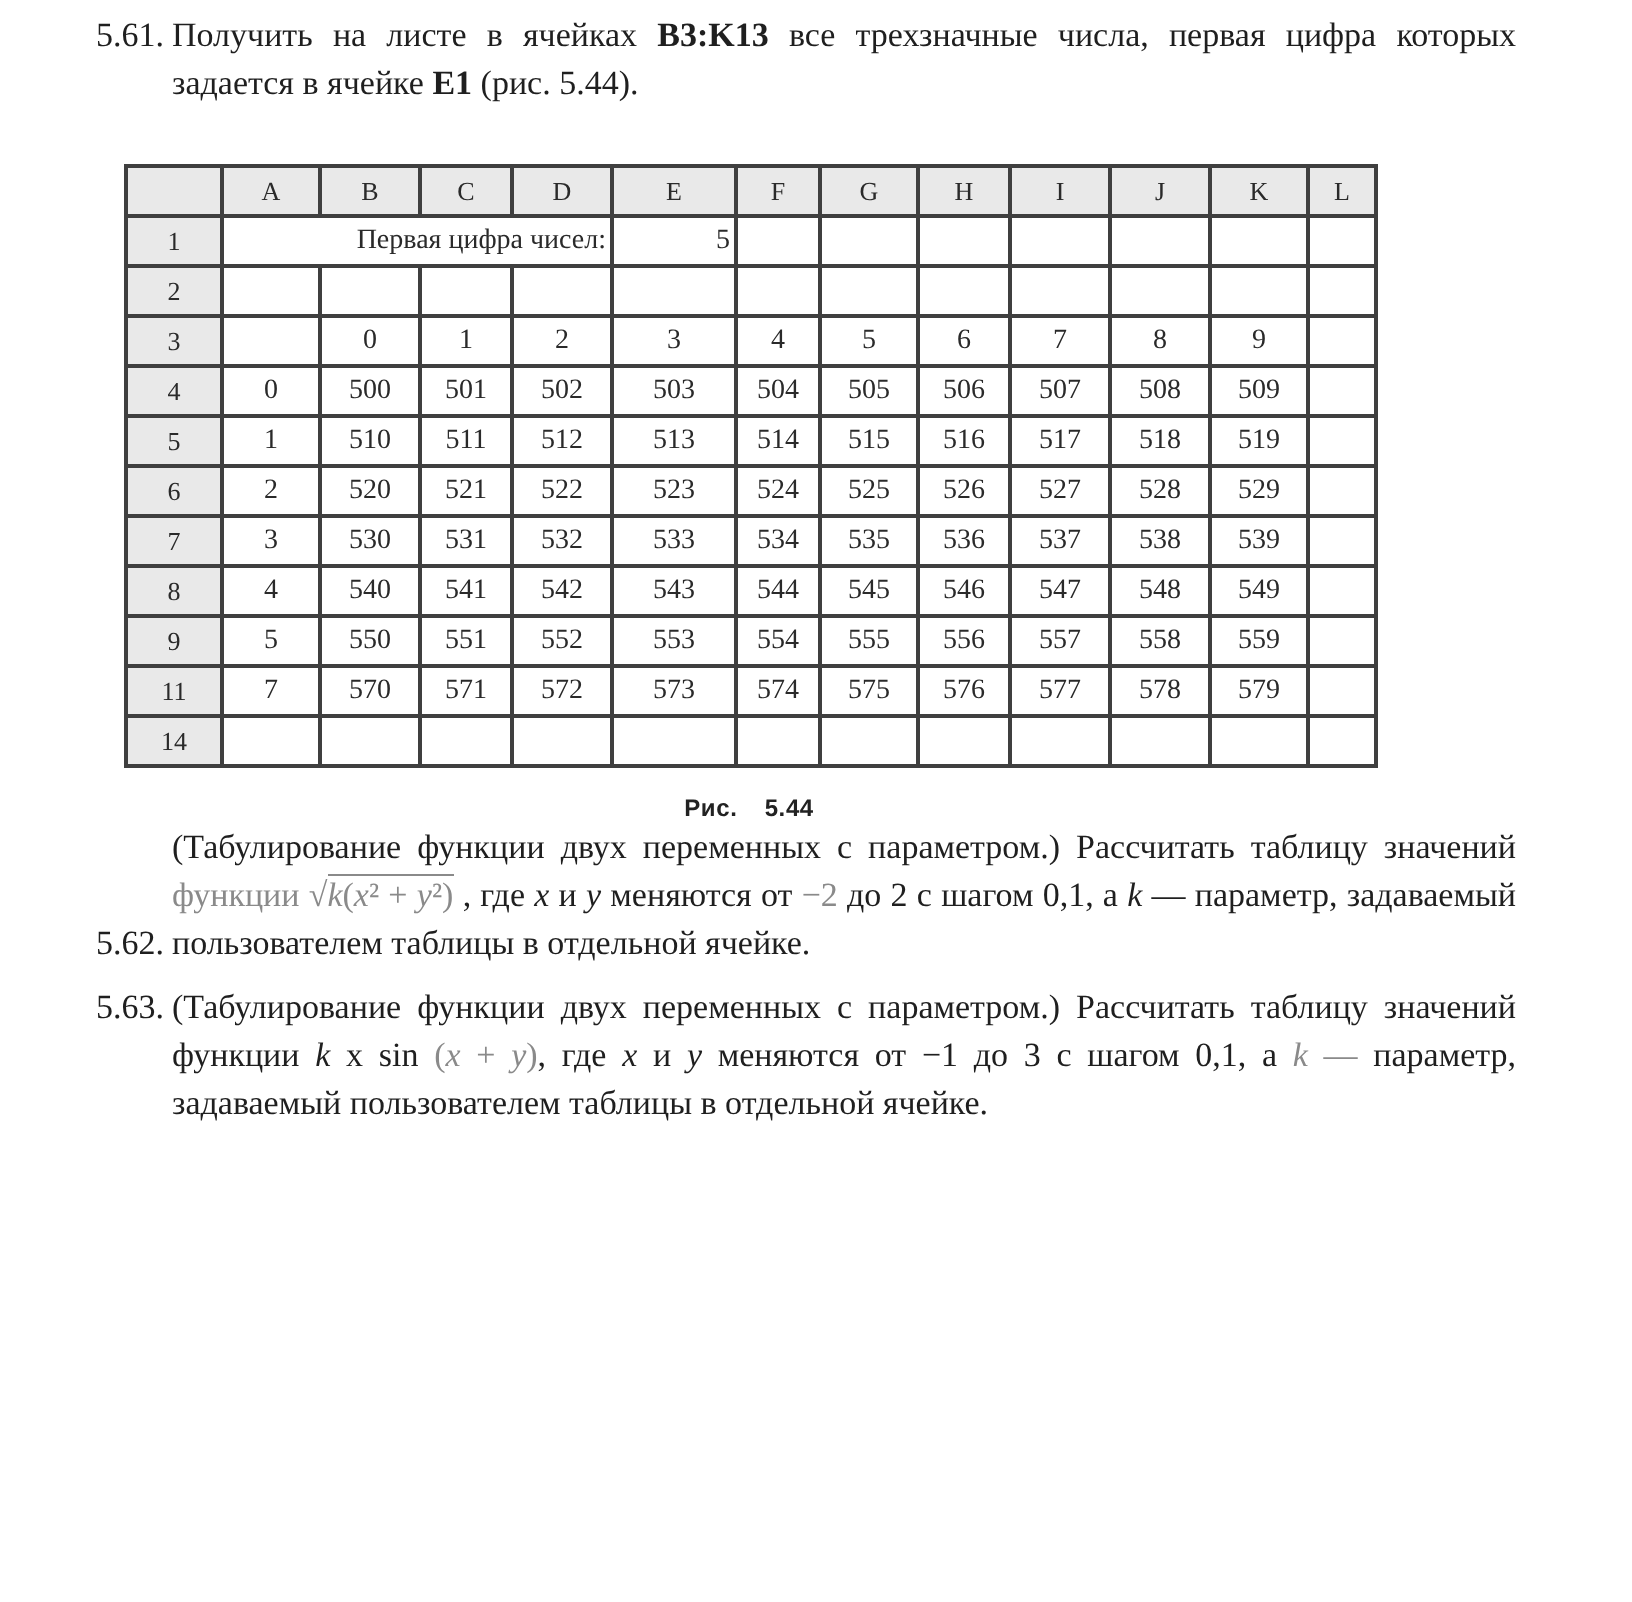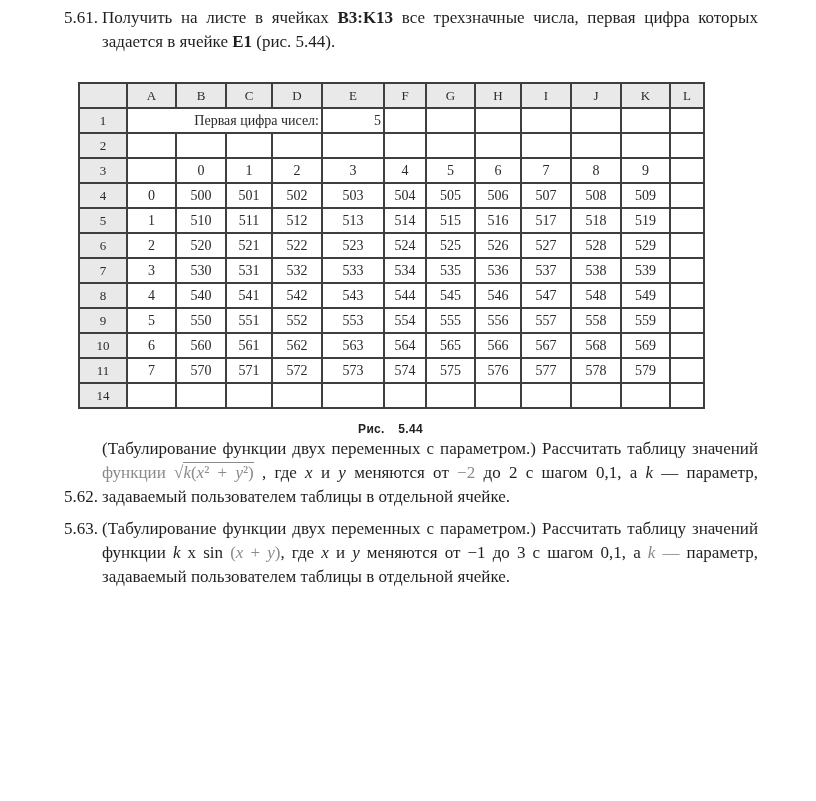--- a/index.html
+++ b/index.html
@@ -6,21 +6,21 @@
     --ink:#1f1f1f;
     --light:#8a8a8a;
     --line:#3f3f3f;
     --shade:#e9e9e9;
   }
   html,body{margin:0;padding:0;background:#ffffff;}
   body{width:816px;height:801px;overflow:hidden;}
   .page{
     box-sizing:border-box;
     width:816px;height:773px;
-    padding:6px 58px 4px 64px;
+    padding:6px 58px 4px 48px;
     font-family:"Liberation Serif",serif;
     color:var(--ink);
     font-size:17px;
   }
   
   .problem{display:flex;align-items:flex-start;}
   .pnum{flex:0 0 38px;line-height:24px;white-space:nowrap;}
   .pbody{flex:1;margin:0;text-align:justify;line-height:24px;}
   .seg-b{font-weight:bold;}
   .seg-i{font-style:italic;}
@@ -235,35 +235,20 @@
             <td class="cell">553</td>
             <td class="cell">554</td>
             <td class="cell">555</td>
             <td class="cell">556</td>
             <td class="cell">557</td>
             <td class="cell">558</td>
             <td class="cell">559</td>
             <td class="cell"></td>
           </tr>
           <tr>
-            <th class="rownum">10</th>
-            <td class="cell">6</td>
-            <td class="cell">560</td>
-            <td class="cell">561</td>
-            <td class="cell">562</td>
-            <td class="cell">563</td>
-            <td class="cell">564</td>
-            <td class="cell">565</td>
-            <td class="cell">566</td>
-            <td class="cell">567</td>
-            <td class="cell">568</td>
-            <td class="cell">569</td>
-            <td class="cell"></td>
-          </tr>
-          <tr>
             <th class="rownum">11</th>
             <td class="cell">7</td>
             <td class="cell">570</td>
             <td class="cell">571</td>
             <td class="cell">572</td>
             <td class="cell">573</td>
             <td class="cell">574</td>
             <td class="cell">575</td>
             <td class="cell">576</td>
             <td class="cell">577</td>

